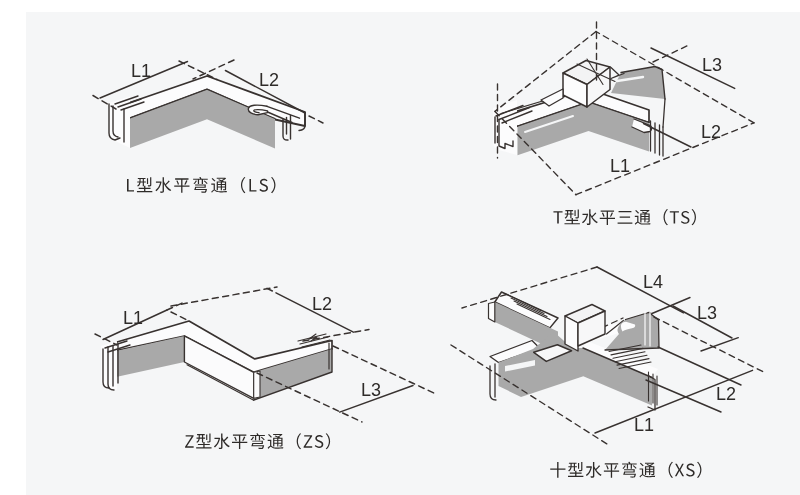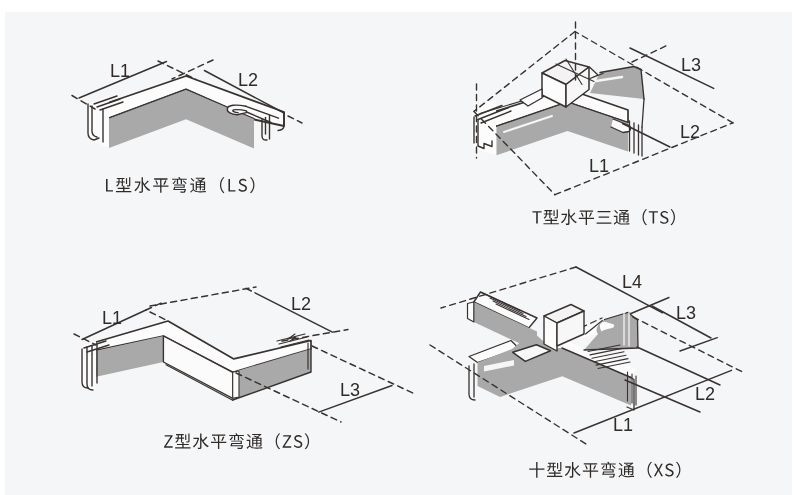--- a/index.html
+++ b/index.html
@@ -1,16 +1,16 @@
 <!DOCTYPE html>
 <html><head>
 <meta charset="utf-8">
 <style>
   html,body{margin:0;padding:0;background:#ffffff;}
-  .wrap{width:644px;height:495px;position:relative;font-family:"Liberation Sans",sans-serif;}
+  .wrap{width:644px;height:495px;position:relative;font-family:"Liberation Sans",sans-serif;padding-left:21px;}
   text{font-family:"Liberation Sans",sans-serif;fill:#2e2b29;}
 </style>
 </head>
 <body>
 <div class="wrap">
 <svg width="800" height="495" viewBox="0 0 800 495">
 
 <rect x="0" y="0" width="800" height="495" fill="#ffffff"></rect>
 
 <rect x="5" y="12" width="787" height="483" fill="#f5f6f7"></rect>

